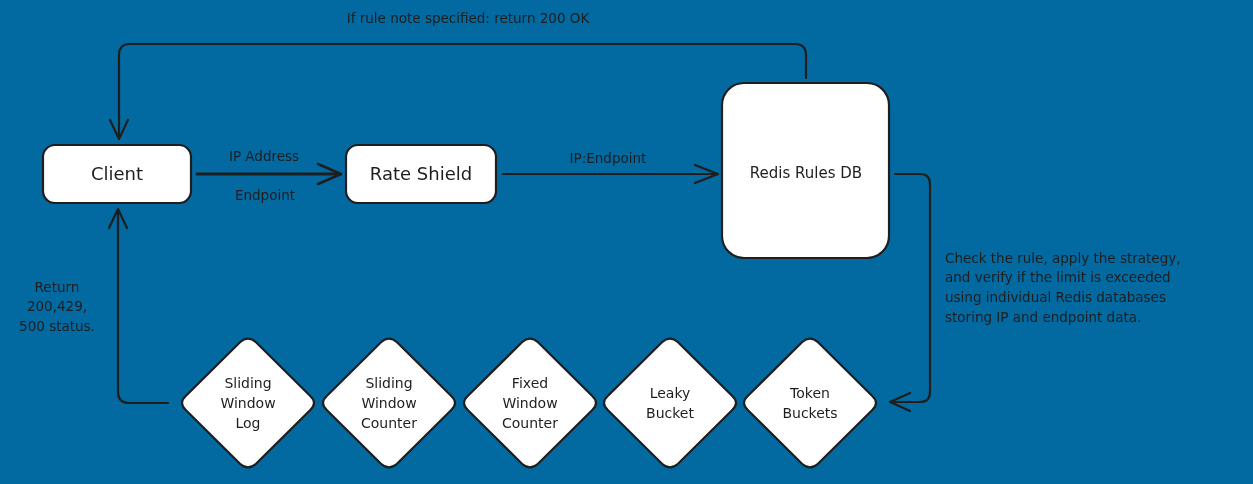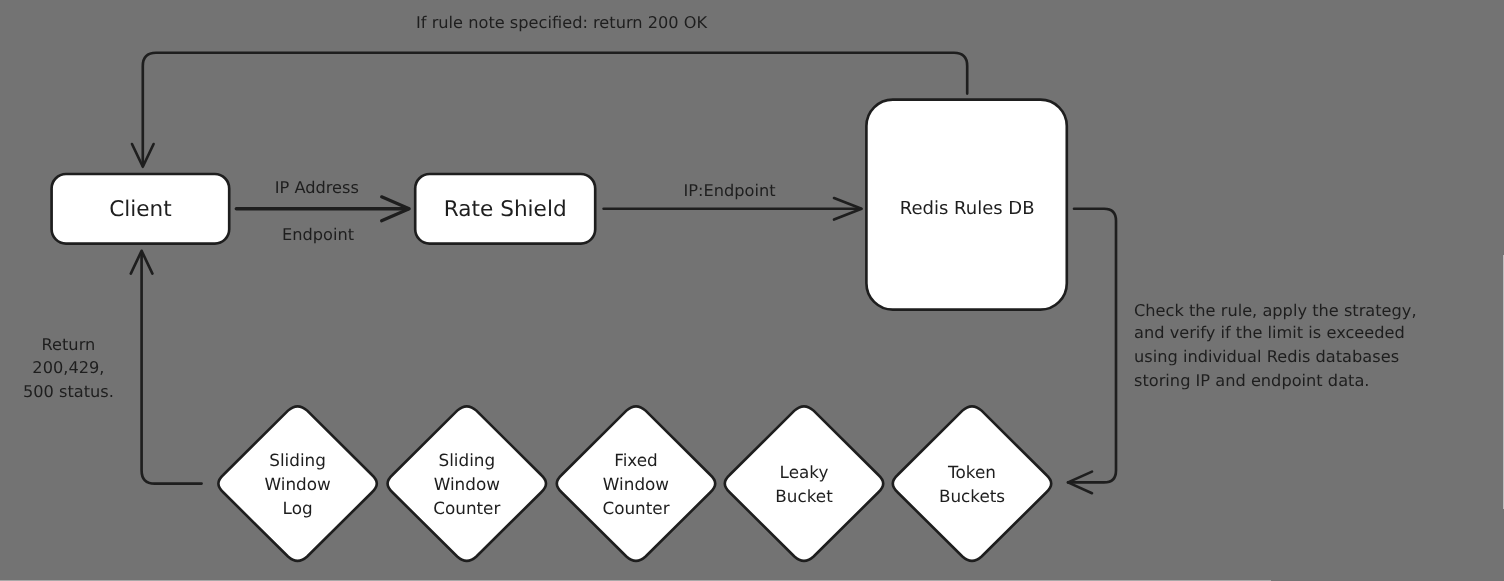--- a/index.html
+++ b/index.html
@@ -1,16 +1,16 @@
 <!DOCTYPE html>
 <html><head>
   <meta charset="utf-8">
   <style>
     html, body { margin: 0; padding: 0; background: #ffffff; }
-    #canvas { position: relative; width: 1253px; height: 484px; overflow: hidden; background: #737373; }
+    #canvas { position: relative; width: 1253px; height: 484px; overflow: hidden; background: #0369a1; }
     svg { position: absolute; left: 0; top: 0; }
     .stroke { fill: none; stroke: #1e1e1e; stroke-width: 2.2; stroke-linecap: round; stroke-linejoin: round; }
     .box { fill: #ffffff; stroke: #1e1e1e; stroke-width: 2.2; }
     .lbl { font-family: "DejaVu Sans", sans-serif; fill: #1e1e1e; }
     .node-text { font-size: 18px; }
     .edge-text { font-size: 13.5px; }
     .note-text { font-size: 13.5px; }
     .dia-text { font-size: 14px; }
   </style>
 </head>

